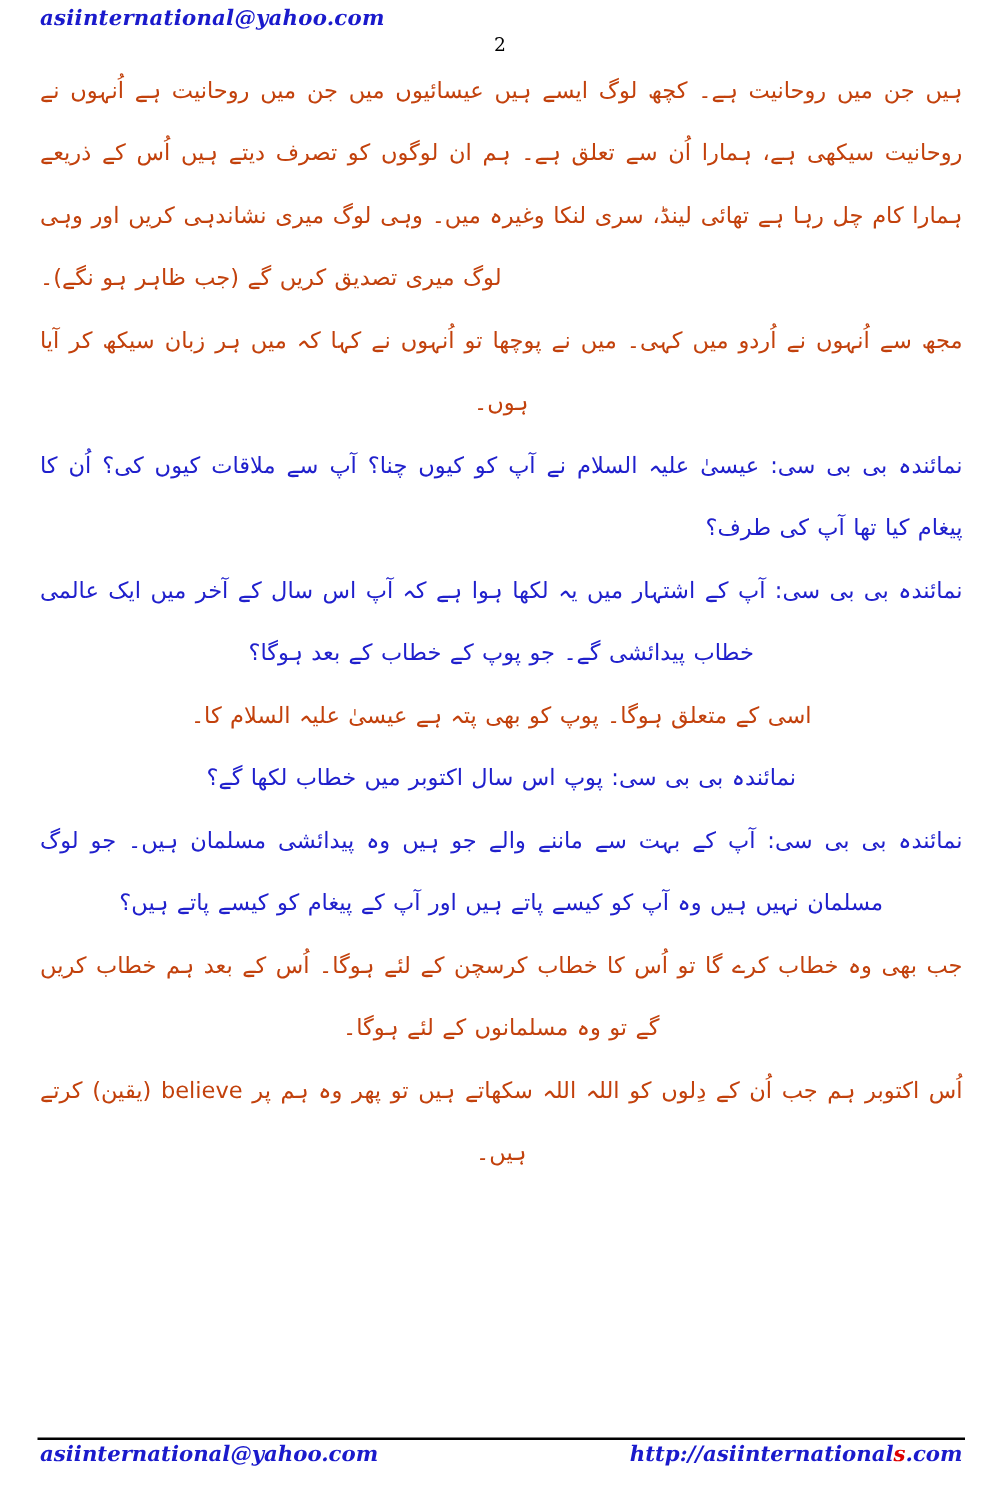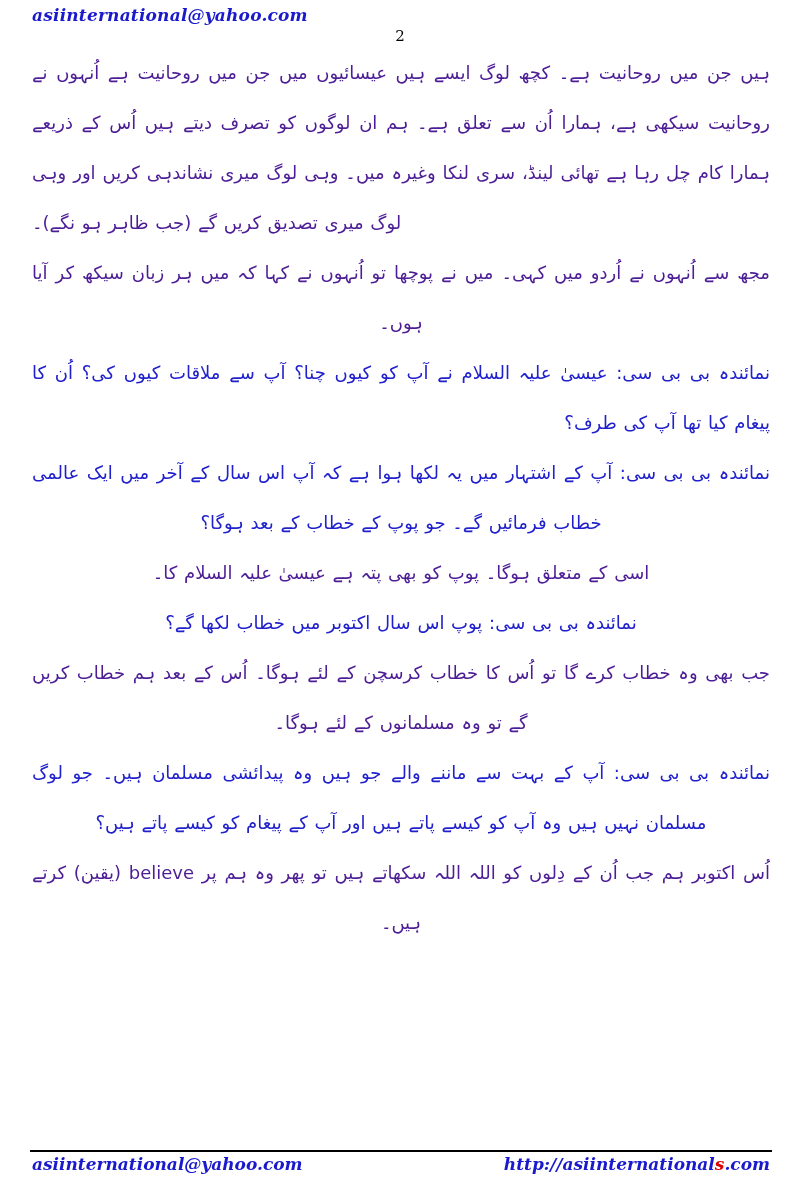--- a/index.html
+++ b/index.html
@@ -27,21 +27,21 @@
   
   .content{
     position:absolute;top:48px;left:32px;right:30px;
     height:1096px;overflow:hidden;
     direction:rtl;
   }
   .para{
     margin:0;
     font-size:18px;
     line-height:50px;
-    color:#4c1d95;
+    color:#c2410c;
     text-align:justify;
     text-align-last:right;
     word-spacing:1px;
   }
   .para.q{ color:#2020cc; }
   .para.last-left   { text-align-last:left; }
   .para.last-center { text-align-last:center; }
   .para.last-right  { text-align-last:right; }
   
   .footer-rule{
@@ -63,25 +63,25 @@
 <div>
 
   <div class="header-email">asiinternational@yahoo.com</div>
 
   <div class="page-number">2</div>
 
   <div class="content">
     <p class="para a last-left">ہیں جن میں روحانیت ہے۔ کچھ لوگ ایسے ہیں عیسائیوں میں جن میں روحانیت ہے اُنہوں نے روحانیت سیکھی ہے، ہمارا اُن سے تعلق ہے۔ ہم ان لوگوں کو تصرف دیتے ہیں اُس کے ذریعے ہمارا کام چل رہا ہے تھائی لینڈ، سری لنکا وغیرہ میں۔ وہی لوگ میری نشاندہی کریں اور وہی لوگ میری تصدیق کریں گے (جب ظاہر ہو نگے)۔</p>
     <p class="para a last-center">مجھ سے اُنہوں نے اُردو میں کہی۔ میں نے پوچھا تو اُنہوں نے کہا کہ میں ہر زبان سیکھ کر آیا ہوں۔</p>
     <p class="para q last-right">نمائندہ بی بی سی: عیسیٰ علیہ السلام نے آپ کو کیوں چنا؟ آپ سے ملاقات کیوں کی؟ اُن کا پیغام کیا تھا آپ کی طرف؟</p>
-    <p class="para q last-center">نمائندہ بی بی سی: آپ کے اشتہار میں یہ لکھا ہوا ہے کہ آپ اس سال کے آخر میں ایک عالمی خطاب فرمائیں گے۔ جو پوپ کے خطاب کے بعد ہوگا؟</p>
+    <p class="para q last-center">نمائندہ بی بی سی: آپ کے اشتہار میں یہ لکھا ہوا ہے کہ آپ اس سال کے آخر میں ایک عالمی خطاب پیدائشی گے۔ جو پوپ کے خطاب کے بعد ہوگا؟</p>
     <p class="para a last-center">اسی کے متعلق ہوگا۔ پوپ کو بھی پتہ ہے عیسیٰ علیہ السلام کا۔</p>
     <p class="para q last-center">نمائندہ بی بی سی: پوپ اس سال اکتوبر میں خطاب لکھا گے؟</p>
+    <p class="para q last-center">نمائندہ بی بی سی: آپ کے بہت سے ماننے والے جو ہیں وہ پیدائشی مسلمان ہیں۔ جو لوگ مسلمان نہیں ہیں وہ آپ کو کیسے پاتے ہیں اور آپ کے پیغام کو کیسے پاتے ہیں؟</p>
     <p class="para a last-center">جب بھی وہ خطاب کرے گا تو اُس کا خطاب کرسچن کے لئے ہوگا۔ اُس کے بعد ہم خطاب کریں گے تو وہ مسلمانوں کے لئے ہوگا۔</p>
-    <p class="para q last-center">نمائندہ بی بی سی: آپ کے بہت سے ماننے والے جو ہیں وہ پیدائشی مسلمان ہیں۔ جو لوگ مسلمان نہیں ہیں وہ آپ کو کیسے پاتے ہیں اور آپ کے پیغام کو کیسے پاتے ہیں؟</p>
     <p class="para a last-center">اُس اکتوبر ہم جب اُن کے دِلوں کو اللہ اللہ سکھاتے ہیں تو پھر وہ ہم پر believe (یقین) کرتے ہیں۔</p>
 
   </div>
 
   <div class="footer-rule"></div>
   <div class="footer">
     <span>asiinternational@yahoo.com</span>
     <span>
       <span>http://asiinternational</span><span class="red">s</span><span>.com</span>
     </span>

